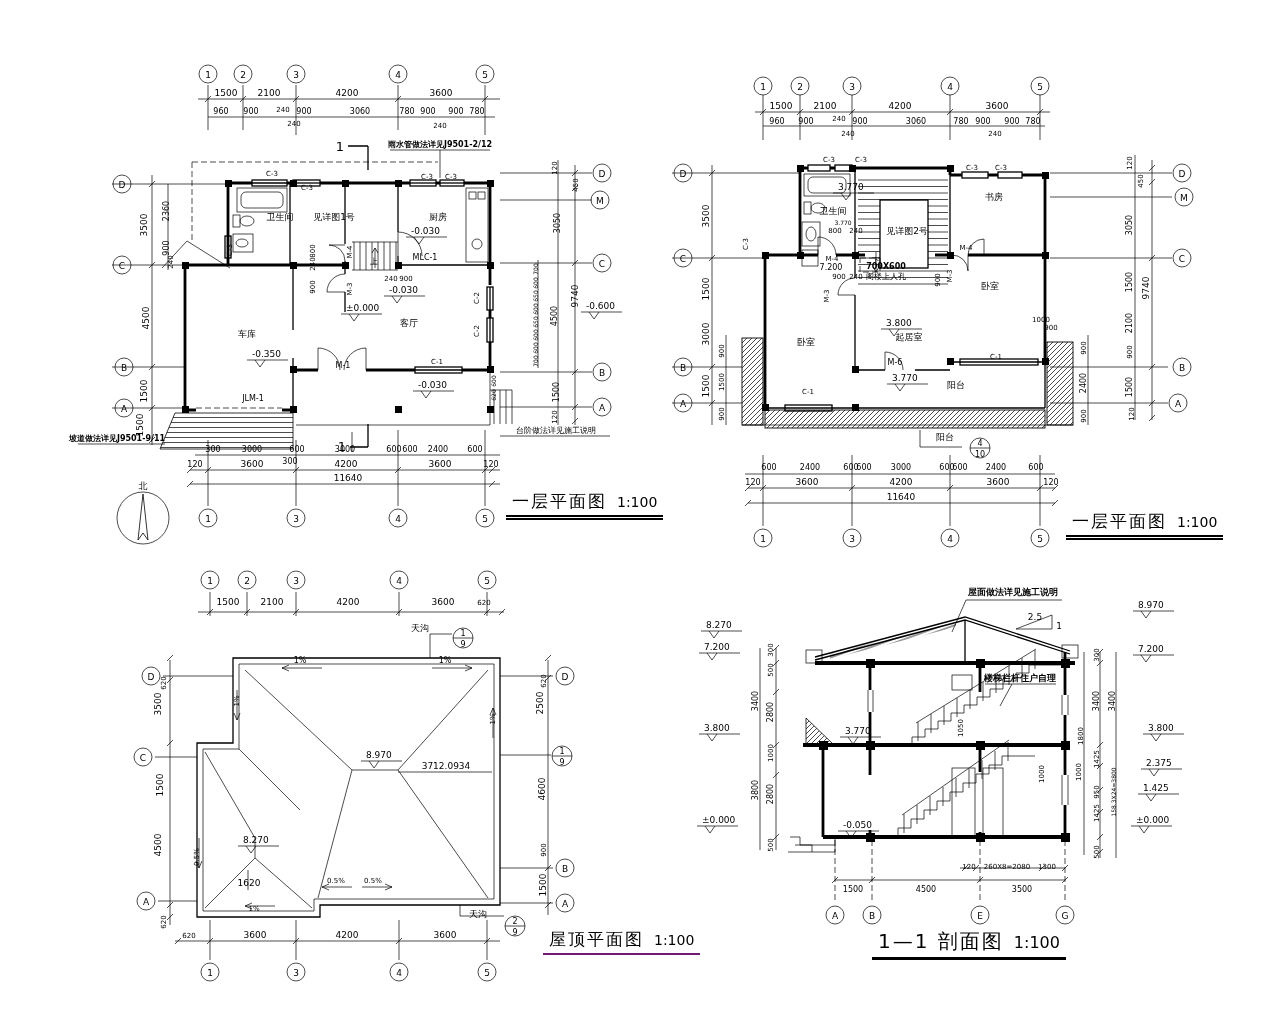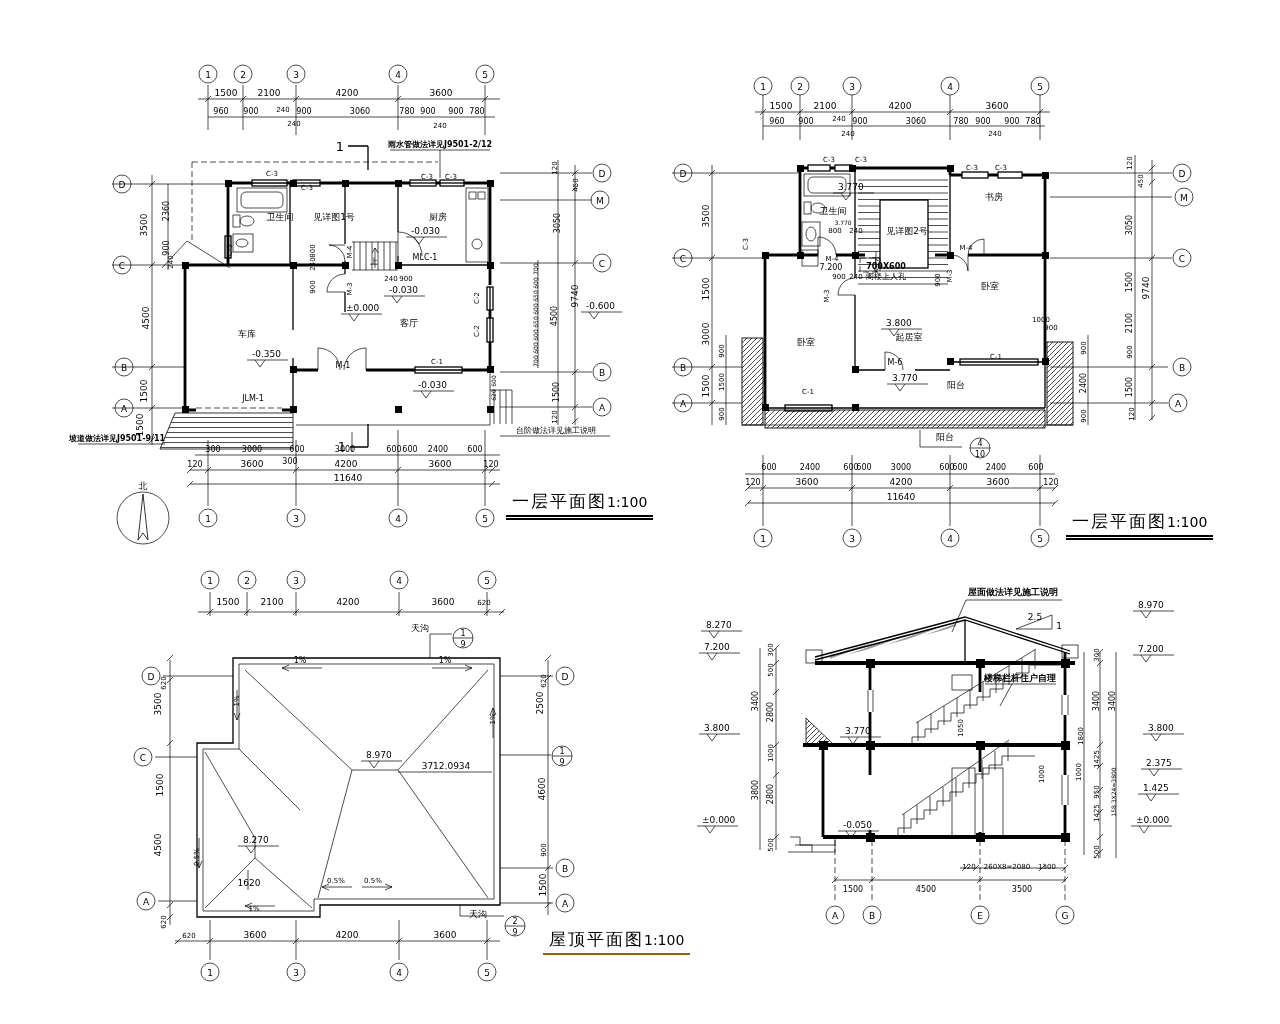--- a/index.html
+++ b/index.html
@@ -8,23 +8,23 @@
   svg text{font-family:"DejaVu Sans",sans-serif;fill:#000;}
   .s1{stroke:#000;stroke-width:.7;fill:none}
   .s2{stroke:#000;stroke-width:1.3;fill:none}
   .s3{stroke:#000;stroke-width:2.8;fill:none}
   .s4{stroke:#000;stroke-width:4.2;fill:none}
   .dash{stroke-dasharray:6 3}
   .blk{fill:#000;stroke:none}
   .wht{fill:#fff}
   .title{position:absolute;color:#000;white-space:nowrap;padding:0 6px 2px 6px;}
   .title .tt{font-size:17px;letter-spacing:2px;text-align:right;}
-  .title .sc{font-size:14px;}
+  .title .sc{font-size:14px;margin-left:10px;}
   .ul-double{border-bottom:5px double #000;}
-  .ul-single{border-bottom:2px solid #a16207;}
+  .ul-single{border-bottom:2px solid #701a75;}
   .ul-thick{border-bottom:3px solid #000;}
   #sec-title .tt{font-size:20px;}
   #sec-title .sc{font-size:16px;}
 </style>
 </head>
 <body>
 
 <div class="sheet">
 
 <svg width="1280" height="1024" viewBox="0 0 1280 1024">
@@ -714,14 +714,17 @@
 
 <div class="title ul-double" id="p1-title" style="left:506px;top:490px;">
   <span class="tt">一层平面图</span><span class="sc">1:100</span>
 </div>
 <div class="title ul-double" id="p2-title" style="left:1066px;top:510px;">
   <span class="tt">一层平面图</span><span class="sc">1:100</span>
 </div>
 <div class="title ul-single" id="roof-title" style="left:543px;top:928px;">
   <span class="tt">屋顶平面图</span><span class="sc">1:100</span>
 </div>
-
+<div class="title ul-thick" id="sec-title" style="left:872px;top:928px;">
+  <span class="tt">1—1 剖面图</span><span class="sc">1:100</span>
 </div>
 
+</div>
+
 </body></html>

